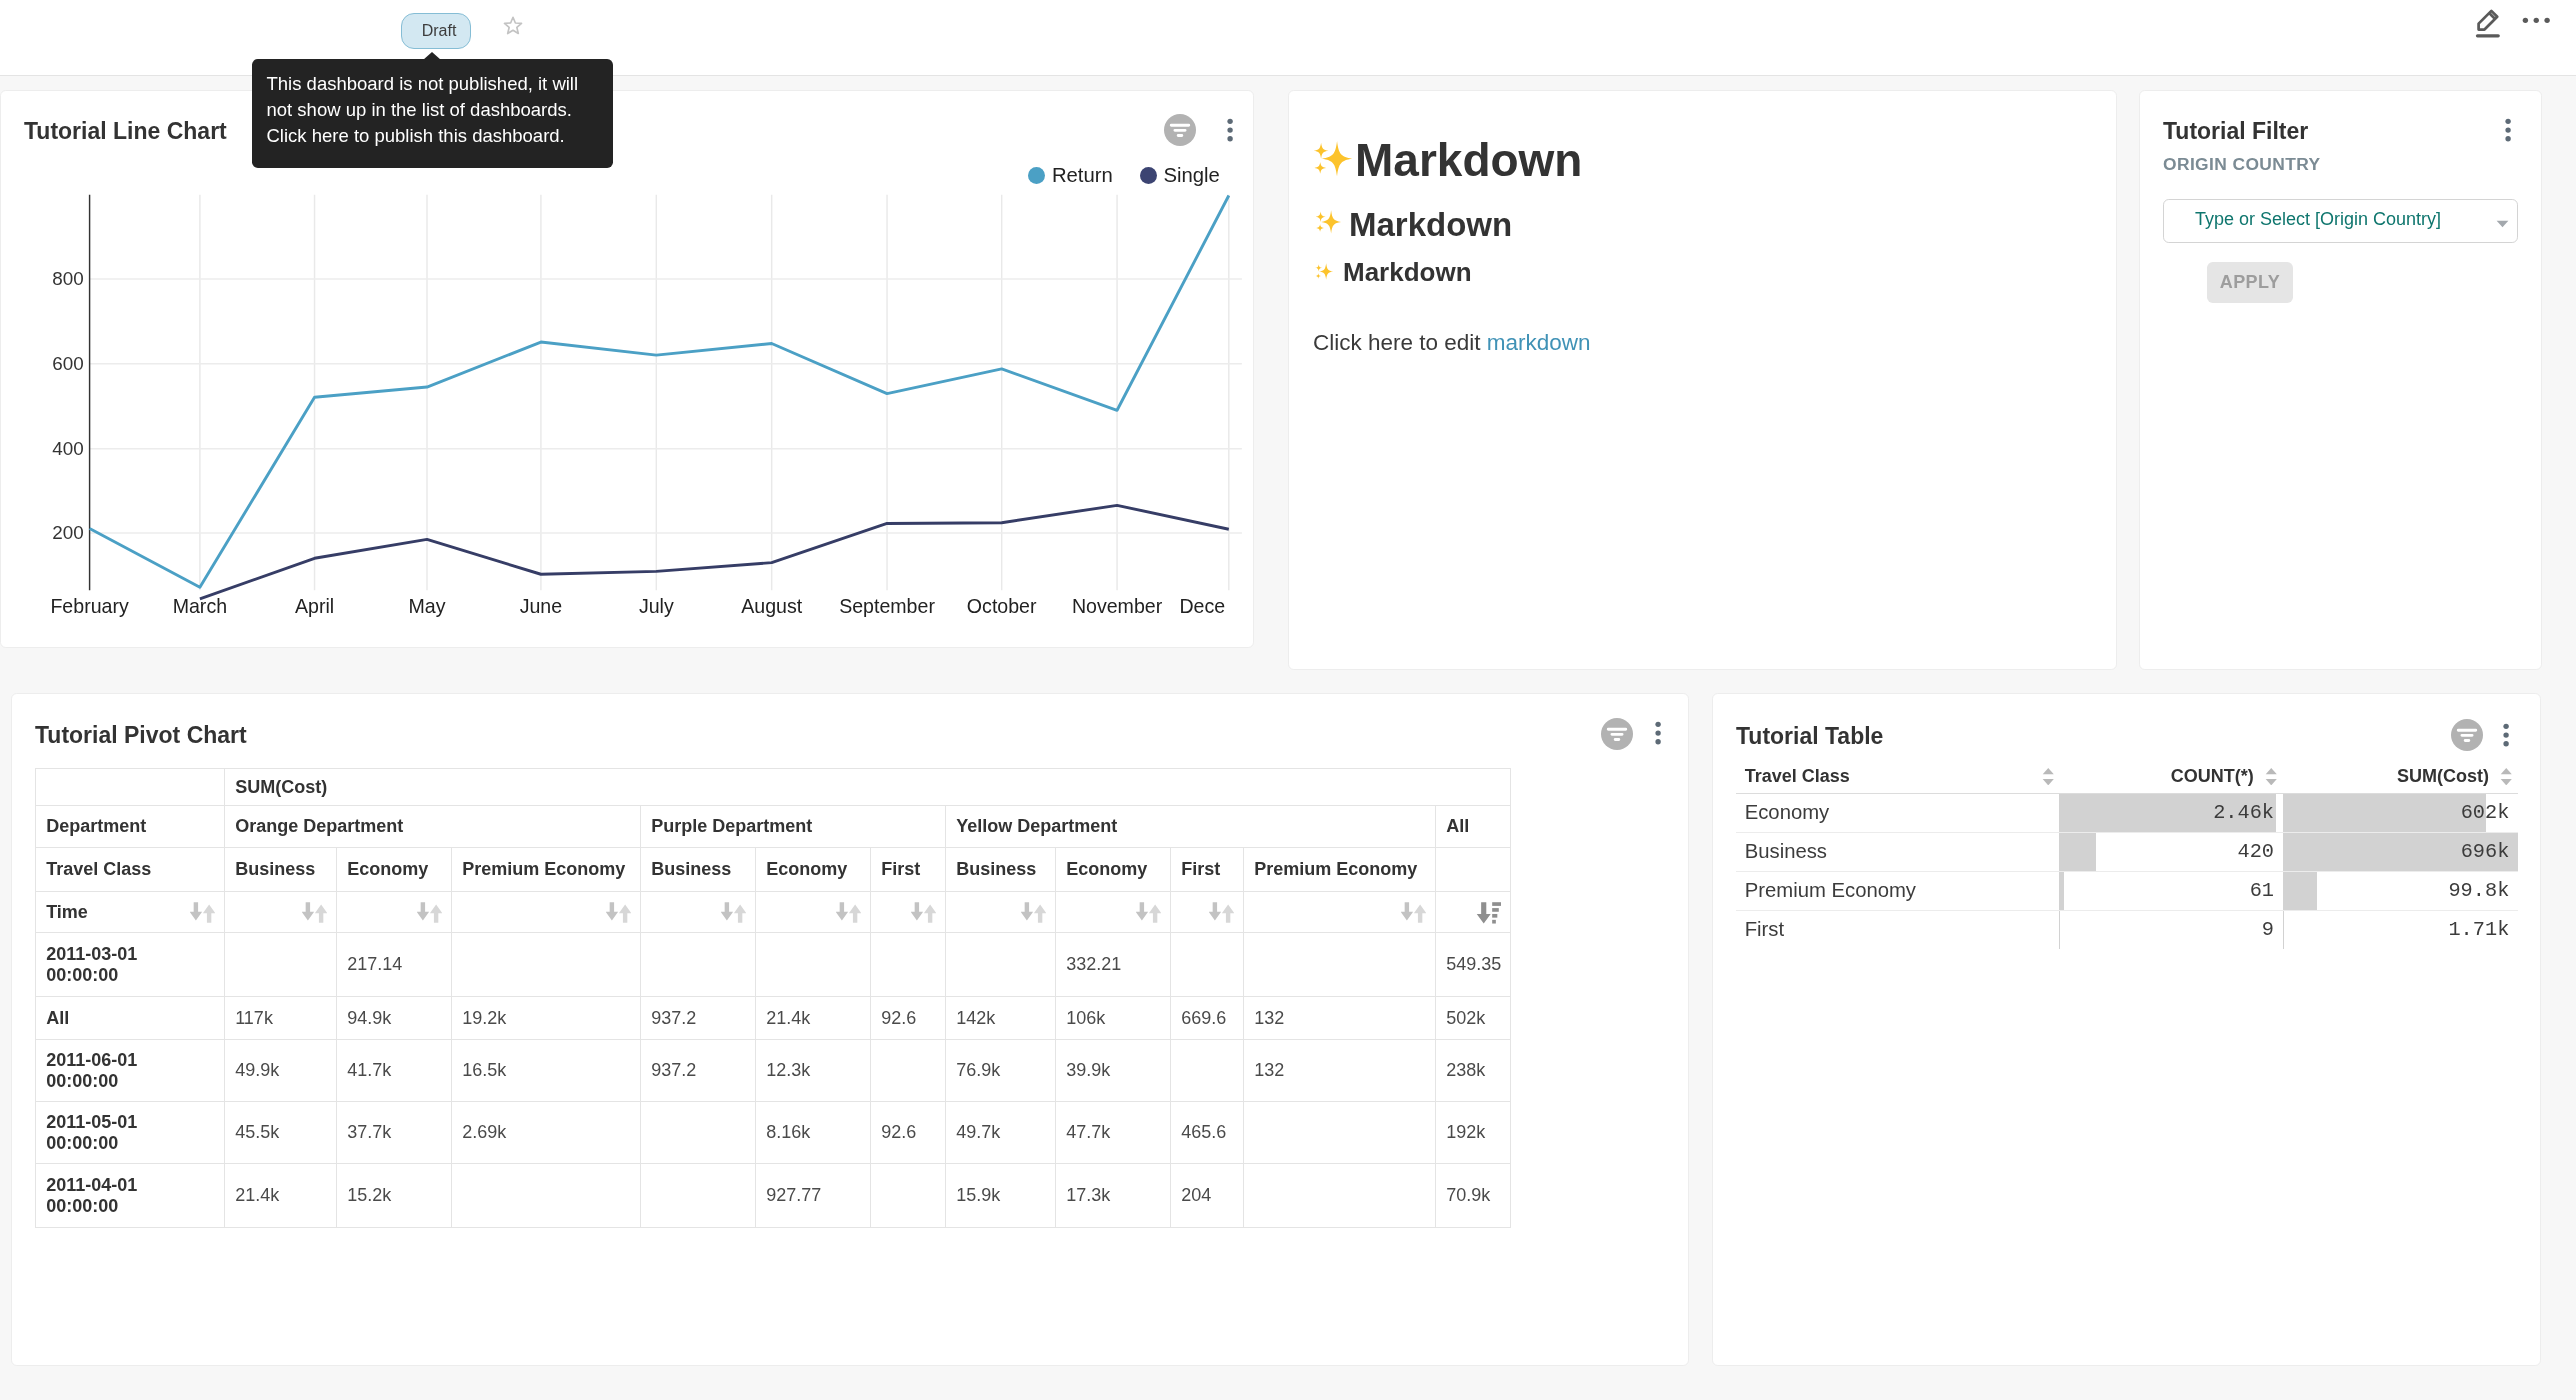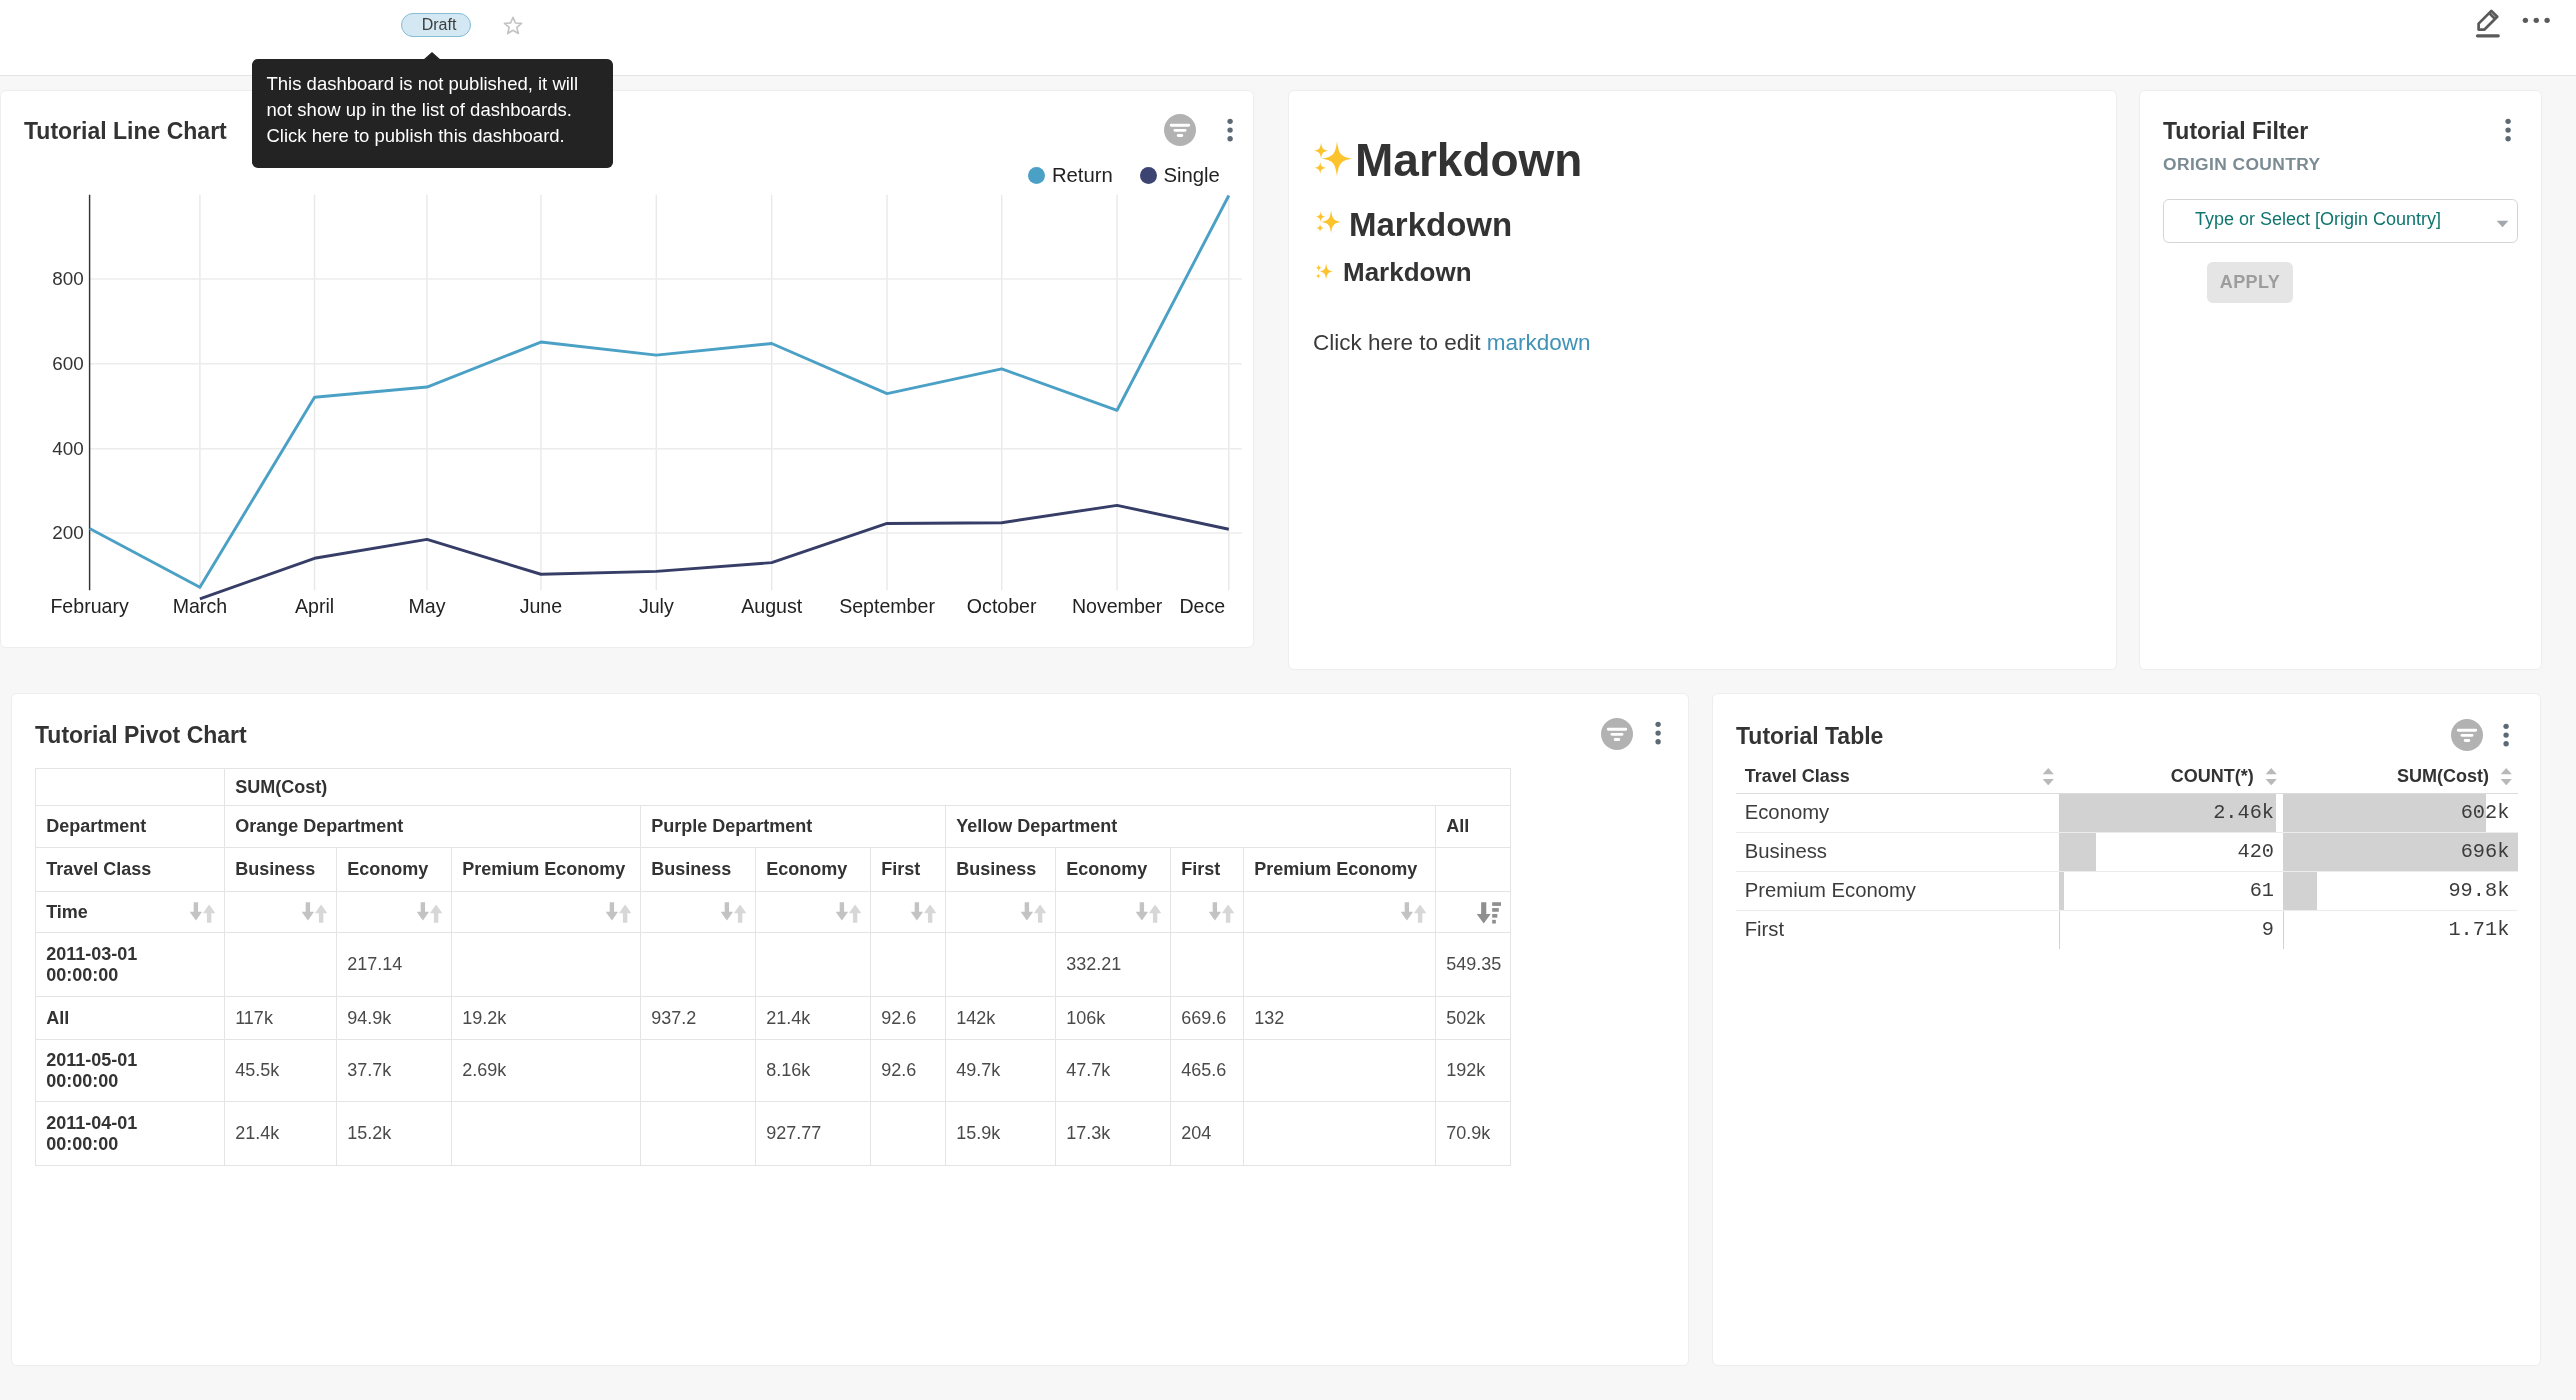--- a/index.html
+++ b/index.html
@@ -1,21 +1,21 @@
 <!DOCTYPE html>
 <html style="font-size:11.6px"><head>
 <meta charset="utf-8">
 <style>
 * { margin:0; padding:0; box-sizing:border-box; }
 html,body { width:2576px; height:1400px; overflow:hidden; background:#f7f7f7;
   font-family:"Liberation Sans", sans-serif; color:#333; }
 .hdr { position:absolute; left:0; top:0; width:2576px; height:76px; background:#fff;
   border-bottom:1.5px solid #e4e4e4; }
 .hdr h1 { position:absolute; left:24px; top:1.5px; font-size:36px; font-weight:700; color:#404040; letter-spacing:1.1px; }
-.pill { position:absolute; left:401px; top:13px; width:70px; height:24px; background:#d3e8f2;
+.pill { position:absolute; left:401px; top:13px; width:70px; height:36px; background:#d3e8f2;
   border:1.5px solid #85bdd5; border-radius:13px; font-size:16px; color:#3d3d3d;
   display:flex; align-items:center; justify-content:center;padding-left:6px; }
 .card { position:absolute; background:#fff; border-radius:5.8px; border:0.7px solid #ededed; }
 .ctitle { position:absolute; font-size:23px; font-weight:700; color:#333; }
 .tooltip { position:absolute; left:252px; top:59px; width:361px; height:109px; background:#232323;
   border-radius:5.8px; color:#fff; font-size:18.5px; line-height:26px; padding:12.3px 0 0 14.5px; z-index:50; }
 .tooltip:before { content:""; position:absolute; left:171px; top:-7.3px; border-left:9.4px solid transparent;
   border-right:9.4px solid transparent; border-bottom:8px solid #232323; }
 svg { display:block; }
 .abs { position:absolute; }
@@ -331,20 +331,34 @@
             <td class="v">937.2</td>
             <td class="v">21.4k</td>
             <td class="v">92.6</td>
             <td class="v">142k</td>
             <td class="v">106k</td>
             <td class="v">669.6</td>
             <td class="v">132</td>
             <td class="v">502k</td>
           </tr>
     <tr style="height:62px">
+            <td class="b">2011-06-01<br>00:00:00</td>
+            <td class="v">49.9k</td>
+            <td class="v">41.7k</td>
+            <td class="v">16.5k</td>
+            <td class="v">937.2</td>
+            <td class="v">12.3k</td>
+            <td></td>
+            <td class="v">76.9k</td>
+            <td class="v">39.9k</td>
+            <td></td>
+            <td class="v">132</td>
+            <td class="v">238k</td>
+          </tr>
+    <tr style="height:62px">
             <td class="b">2011-05-01<br>00:00:00</td>
             <td class="v">45.5k</td>
             <td class="v">37.7k</td>
             <td class="v">2.69k</td>
             <td></td>
             <td class="v">8.16k</td>
             <td class="v">92.6</td>
             <td class="v">49.7k</td>
             <td class="v">47.7k</td>
             <td class="v">465.6</td>

